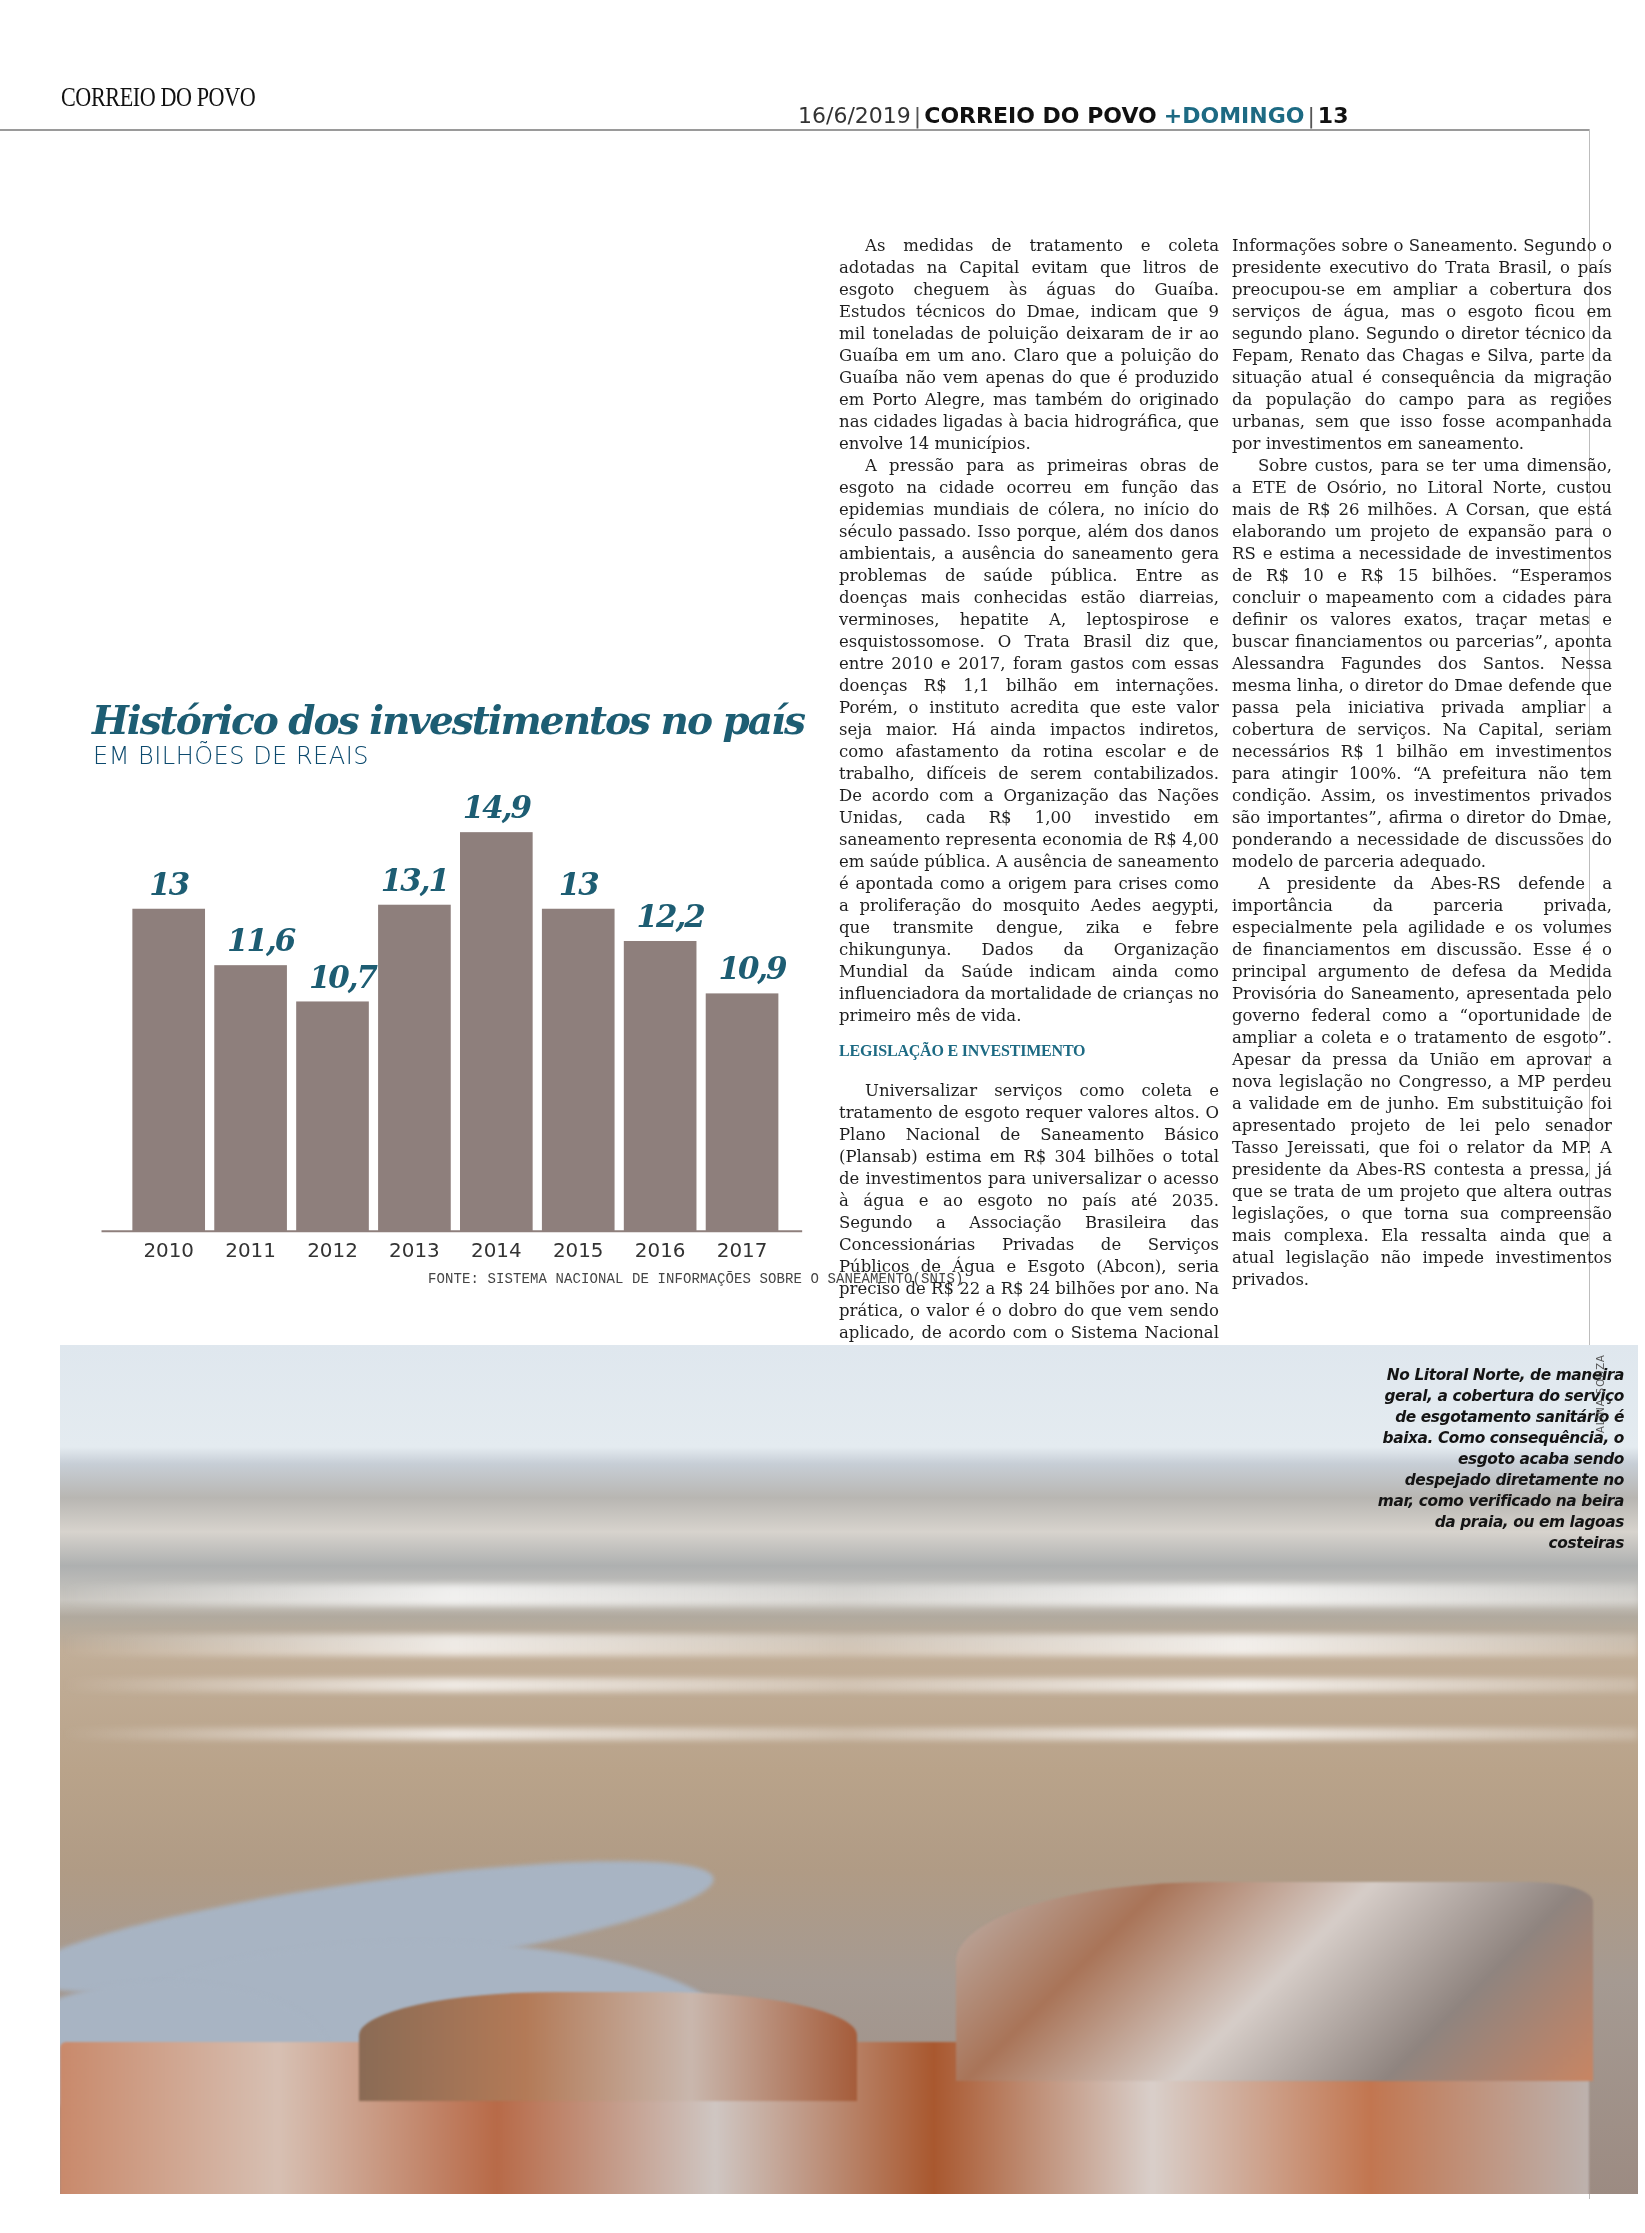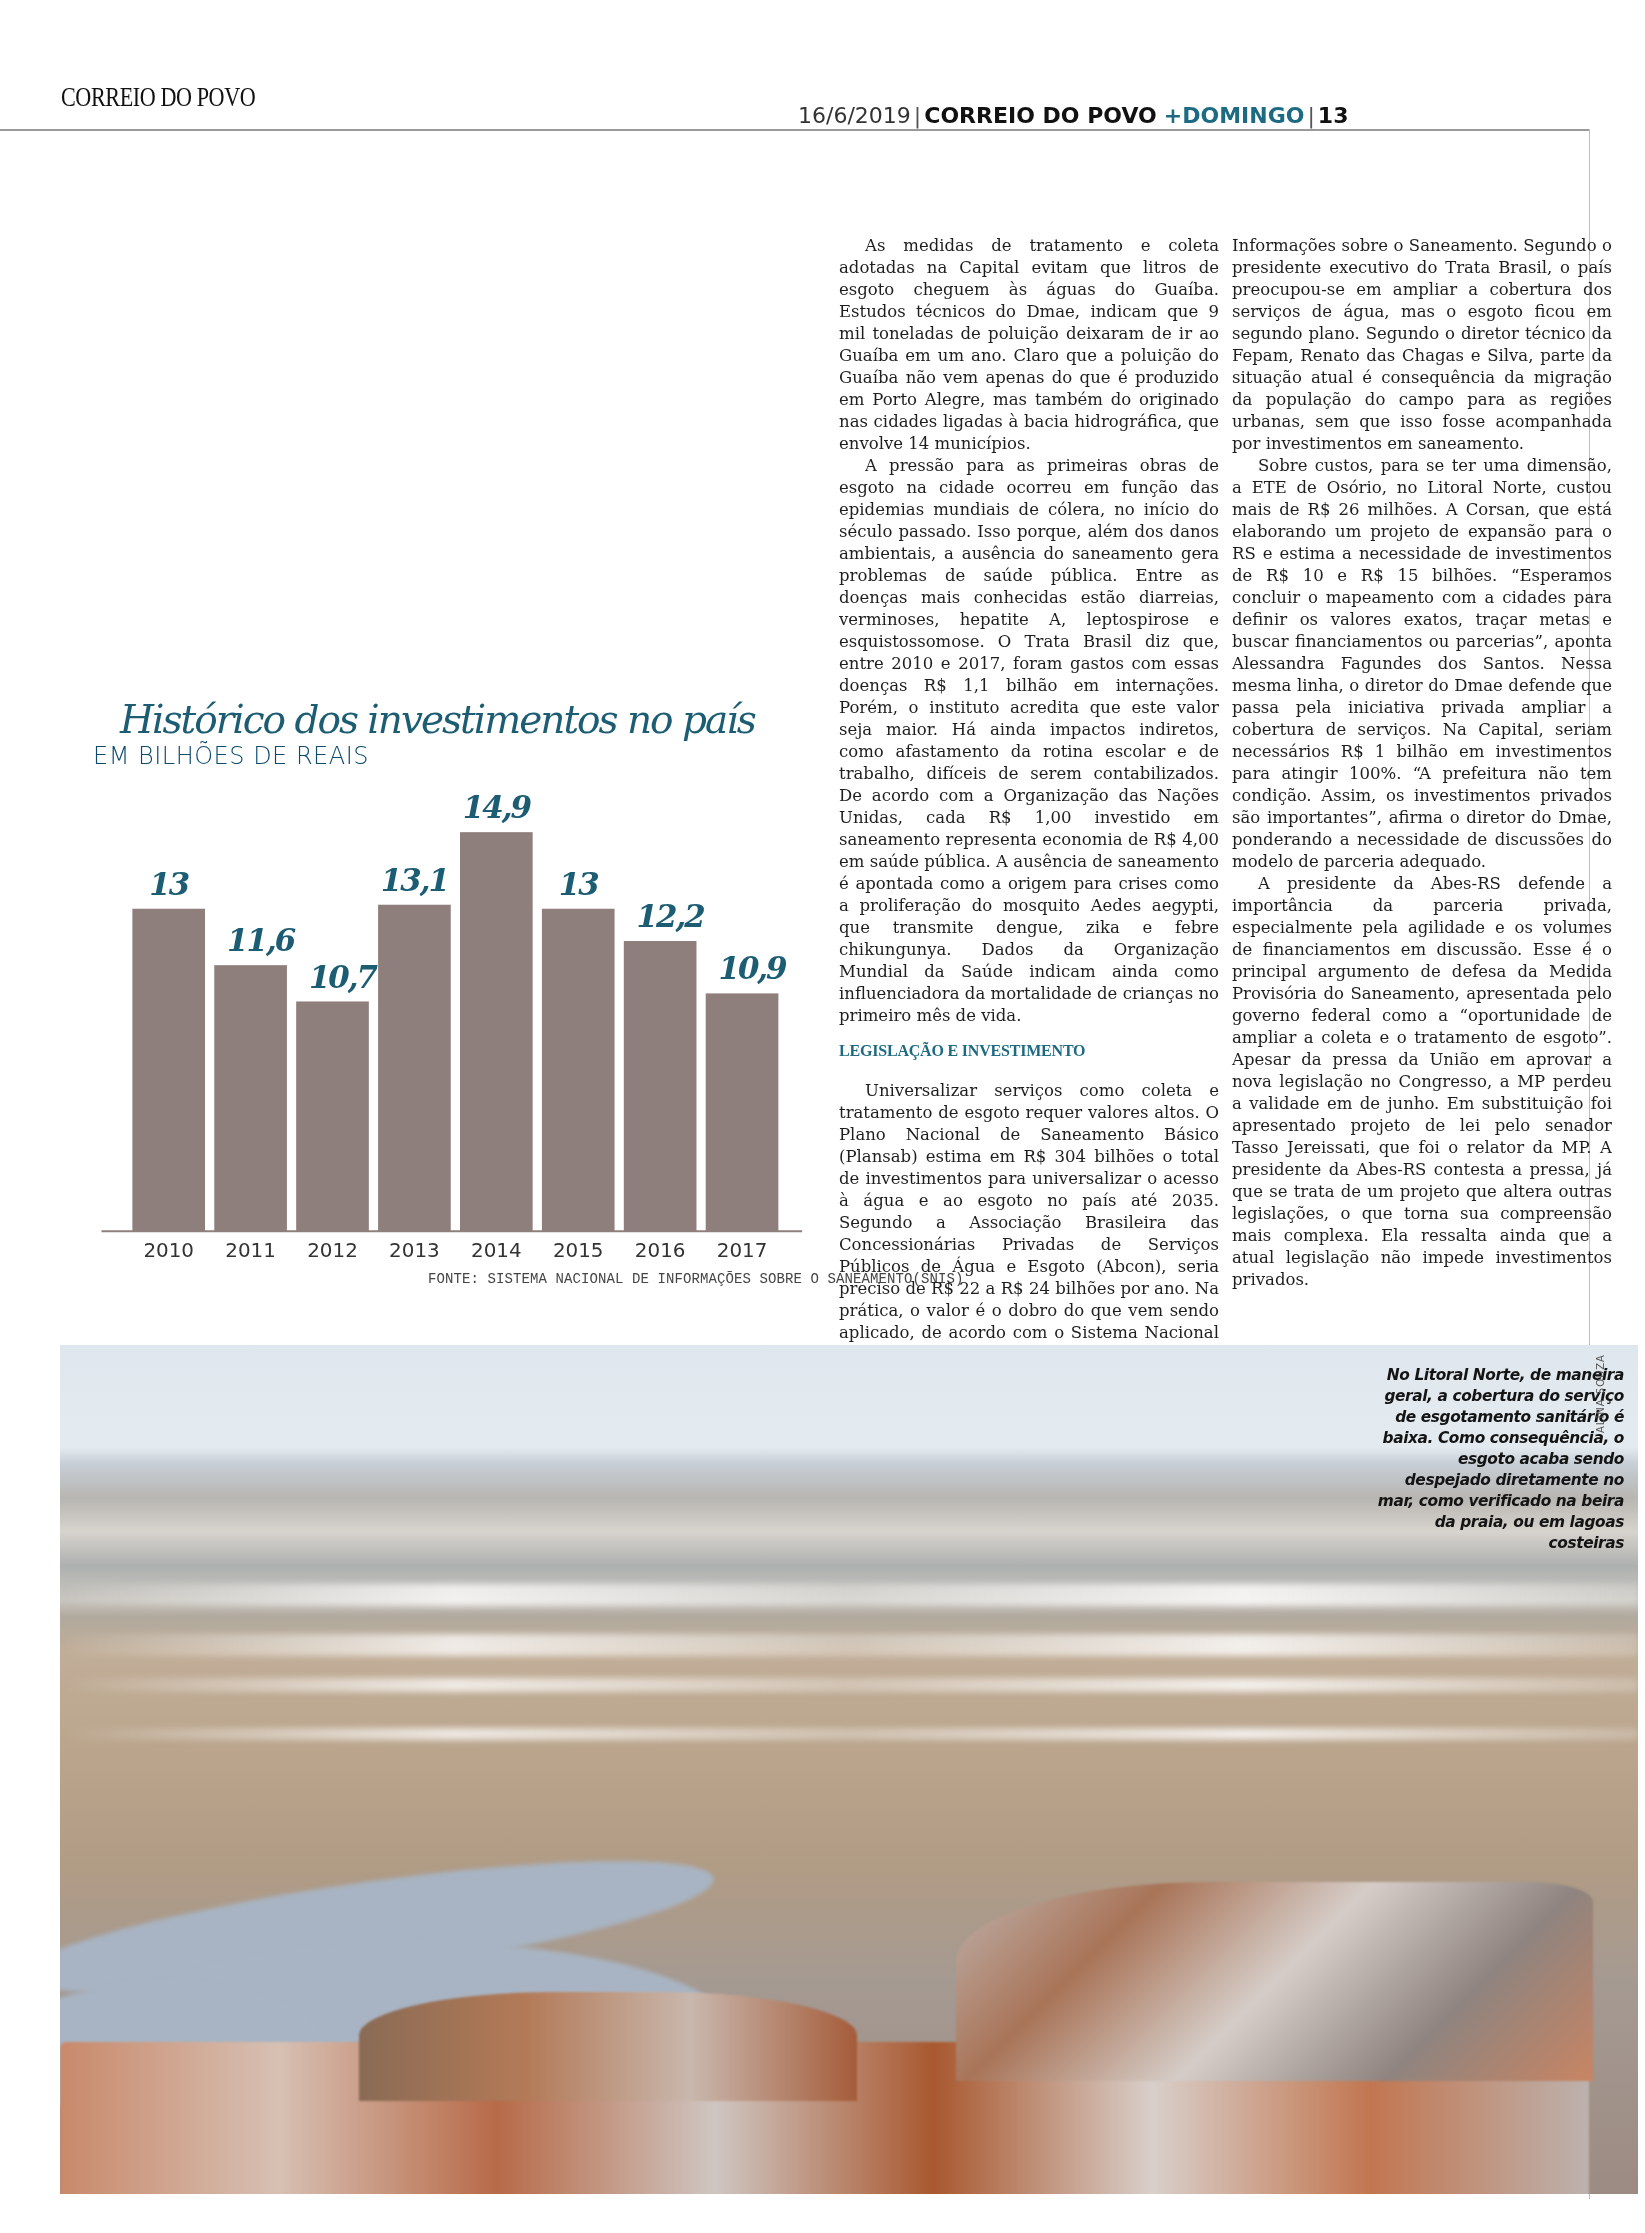--- a/index.html
+++ b/index.html
@@ -6,21 +6,21 @@
   body { width:1646px; height:2234px; position:relative; overflow:hidden; font-family:"DejaVu Serif", serif; color:#1a1a1a; }
   .masthead { position:absolute; left:61px; top:82px; font-family:"Liberation Serif", serif; font-size:27px; letter-spacing:-0.5px; transform:scaleX(0.82); transform-origin:left top; color:#111; }
   .folio { position:absolute; left:798px; top:103px; font-family:"DejaVu Sans", sans-serif; font-size:22px; color:#333; white-space:nowrap; }
   .folio .sep { color:#555; margin:0 3px; }
   .folio .brand { font-weight:bold; color:#111; }
   .folio .plus { font-weight:bold; color:#1d6a83; }
   .folio .pg { font-weight:bold; color:#111; }
   .top-rule { position:absolute; left:0; top:129px; width:1590px; height:2px; background:#9a9a9a; }
   .right-rule { position:absolute; left:1589px; top:129px; width:1px; height:2070px; background:#bdbdbd; }
 
-  .chart-title { position:absolute; left:92px; top:697px; font-family:"DejaVu Serif", serif; font-style:italic; font-weight:normal; font-size:39px; color:#1d5d73; letter-spacing:-2px; white-space:nowrap;margin-left:28px; }
+  .chart-title { position:absolute; left:92px; top:697px; font-family:"DejaVu Serif", serif; font-style:italic; font-weight:bold; font-size:39px; color:#1d5d73; letter-spacing:-2px; white-space:nowrap; }
   .chart-subtitle { position:absolute; left:93px; top:742px; font-family:"DejaVu Sans", sans-serif; font-size:24px; color:#0c4a6e; letter-spacing:0.5px; white-space:nowrap; font-weight:300; }
   #chart { position:absolute; left:0; top:0; width:836px; height:1294px; }
   .bar-label { font-family:"DejaVu Serif", serif; font-style:italic; font-weight:bold; font-size:31px; fill:#1d5d73; letter-spacing:-2px; }
   .year-label { font-family:"DejaVu Sans", sans-serif; font-size:20px; fill:#333; }
   .source { position:absolute; left:428px; top:1271px; font-family:Liberation Mono, monospace; font-size:14px; color:#444; white-space:nowrap; letter-spacing:0.1px; }
 
   .col { position:absolute; top:191px; width:380px; font-family:"DejaVu Serif", serif; font-size:16.5px; line-height:22px; text-align:justify; color:#1e1e1e; hyphens:manual;margin-top:44px; }
   .col p { margin:0; text-indent:26px; }
   .col p.cont { text-indent:0; }
   .col1 { left:839px; }

